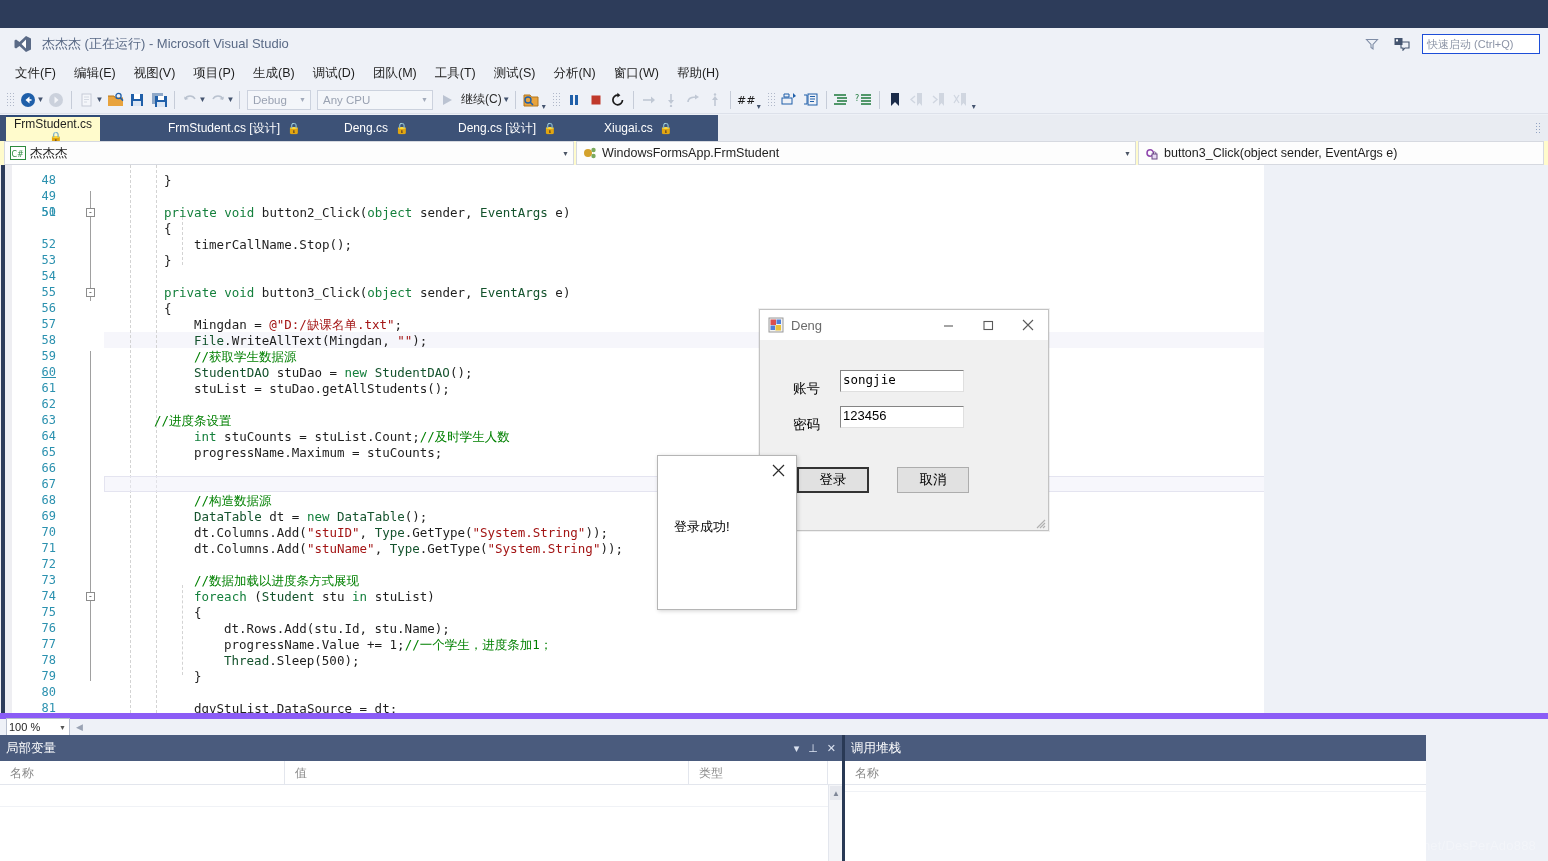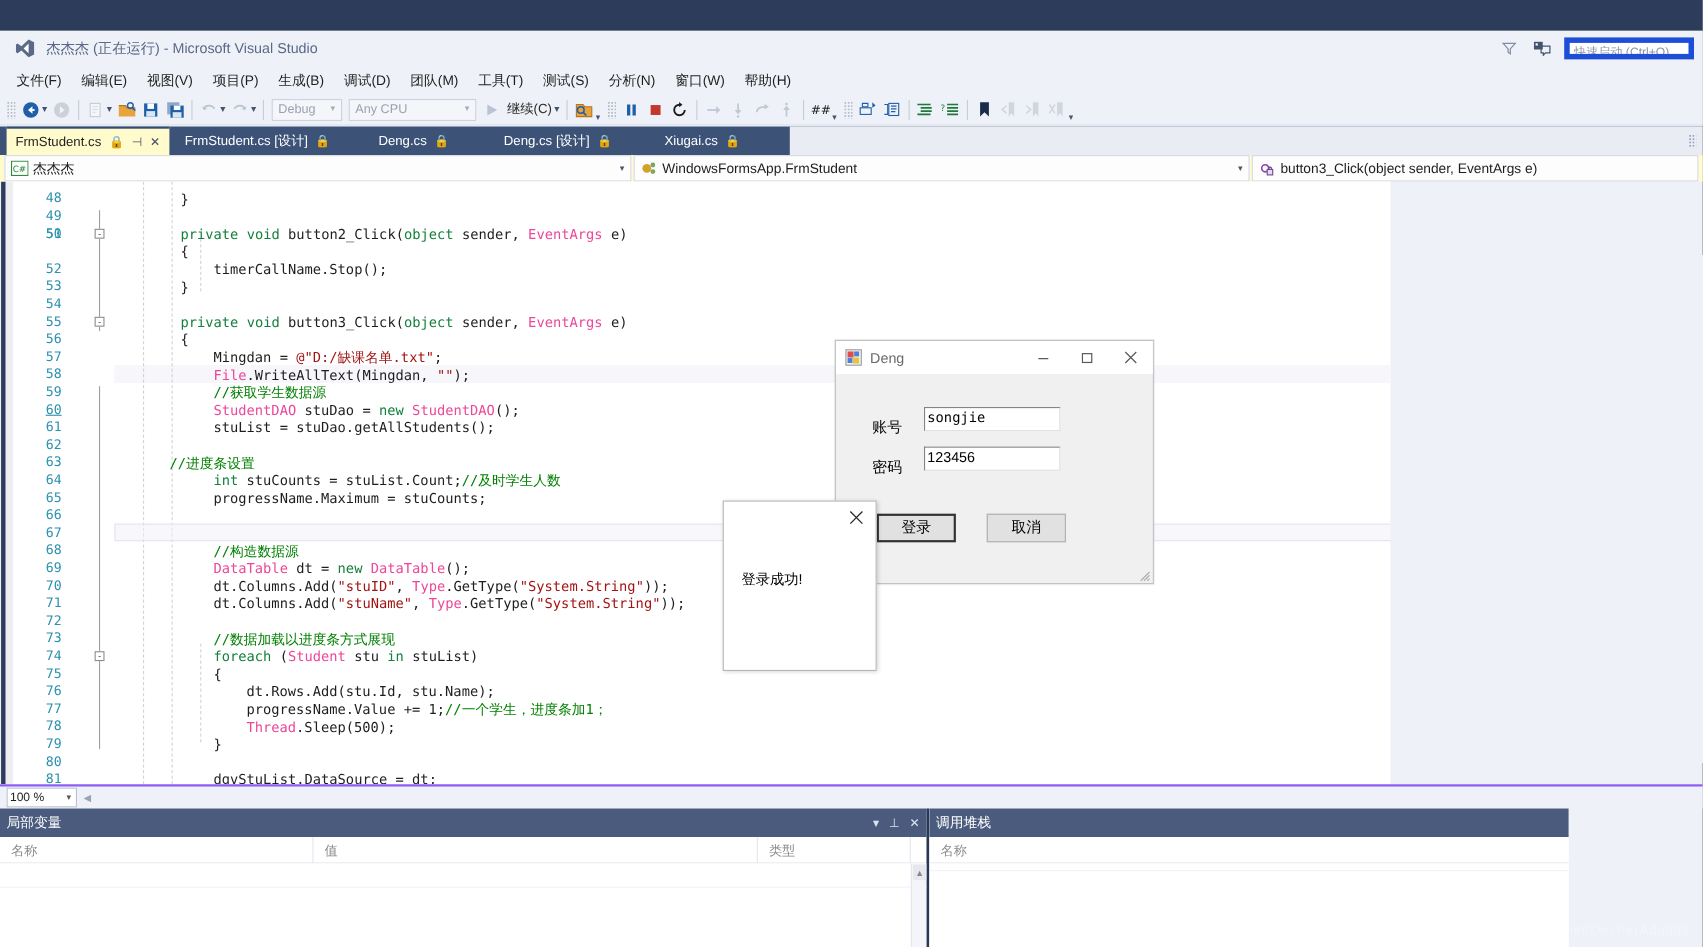--- a/index.html
+++ b/index.html
@@ -38,21 +38,21 @@
   #title-text {
     margin-left:10px; font-size:13px; color:#5a6a86;
     font-family:"Liberation Sans", sans-serif;
     white-space:nowrap;
   }
   #titlebar-right {
     position:absolute; right:8px; top:0; height:32px;
     display:flex; align-items:center; gap:10px;
   }
   #quick-launch {
-    width:118px; height:20px; background:#fff; border:5px solid #1d4ed8;
+    width:118px; height:20px; background:#fff; border:1px solid #1d4ed8;
     color:#8c94a6; font-size:11px; padding:0 4px; line-height:18px;
     white-space:nowrap; overflow:hidden;
   }
 
   
   #menubar {
     position:absolute; left:0; top:60px; width:1548px; height:26px;
     background:#eef1f7;
     display:flex; align-items:center;
   }
@@ -96,20 +96,21 @@
   }
   #tabstrip-bg-right { position:absolute; left:718px; top:0; width:830px; height:26px; background:#e9ecf2; }
   .doc-tab {
     position:absolute; top:0; height:26px;
     display:flex; align-items:center; padding:0 8px;
     font-size:12px; color:#ffffff; white-space:nowrap; cursor:default;
   }
   .doc-tab.active {
     background:#fffbcc; color:#1e1e1e;
     border-top:2px solid #2f4b77;
+    flex-direction:column;
   }
   .tab-pin, .tab-close, .tab-lock {
     font-size:11px; color:#49536b; margin-left:7px;
   }
   .doc-tab:not(.active) .tab-lock { color:#d6dceb; }
   #tabstrip .grip-dots {
     position:absolute; right:6px; top:7px; width:7px; height:12px;
     background-image:radial-gradient(#93a3c2 40%, transparent 41%);
     background-size:3px 3px;
   }
@@ -141,21 +142,21 @@
   .ln {
     position:absolute; width:56px; text-align:right;
     font-family:"DejaVu Sans Mono", monospace; font-size:12px; color:#2b91af;
   }
   .ctext {
     position:absolute; left:104px;
     font-family:"DejaVu Sans Mono", monospace; font-size:12.5px; color:#1e1e1e;
     white-space:pre;
   }
   .kw   { color:#15803d; }
-  .type { color:#ec4899; }
+  .type { color:#14532d; }
   .str  { color:#a31515; }
   .cmt  { color:#008000; }
   .fold {
     position:absolute; left:86px; width:9px; height:9px;
     border:1px solid #8c8c8c; background:#fff; color:#444;
     font-size:8px; line-height:7px; text-align:center;
     font-family:"DejaVu Sans Mono", monospace;
   }
   .vline { position:absolute; width:0; border-left:1px dashed #d3d3d3; }
   .foldline { position:absolute; left:90px; width:0; border-left:1px solid #a0a0a0; }
@@ -164,21 +165,21 @@
     border:1px solid #e4e4f0; background:rgba(240,240,250,.5);
   }
   #bp-line-hl {
     position:absolute; left:104px; top:167px; width:1430px; height:16px;
     background:#f6f6fb;
   }
 
   
   #zoombar {
     position:absolute; left:0; top:713px; width:1548px; height:22px;
-    background:#eef1f7; border-top:2px solid #8b5cf6;
+    background:#eef1f7; border-top:6px solid #8b5cf6;
     display:flex; align-items:center;
   }
   #zoom-combo {
     width:64px; height:18px; margin-left:6px; background:#fff;
     border:1px solid #b9c0cf; font-size:11px; color:#1e1e1e;
     display:flex; align-items:center; padding:0 2px; position:relative;
   }
   #zoom-combo .zc-arrow { position:absolute; right:3px; font-size:7px; color:#555; }
   #hscroll-left { margin-left:6px; font-size:9px; color:#9aa3b4; }
 

